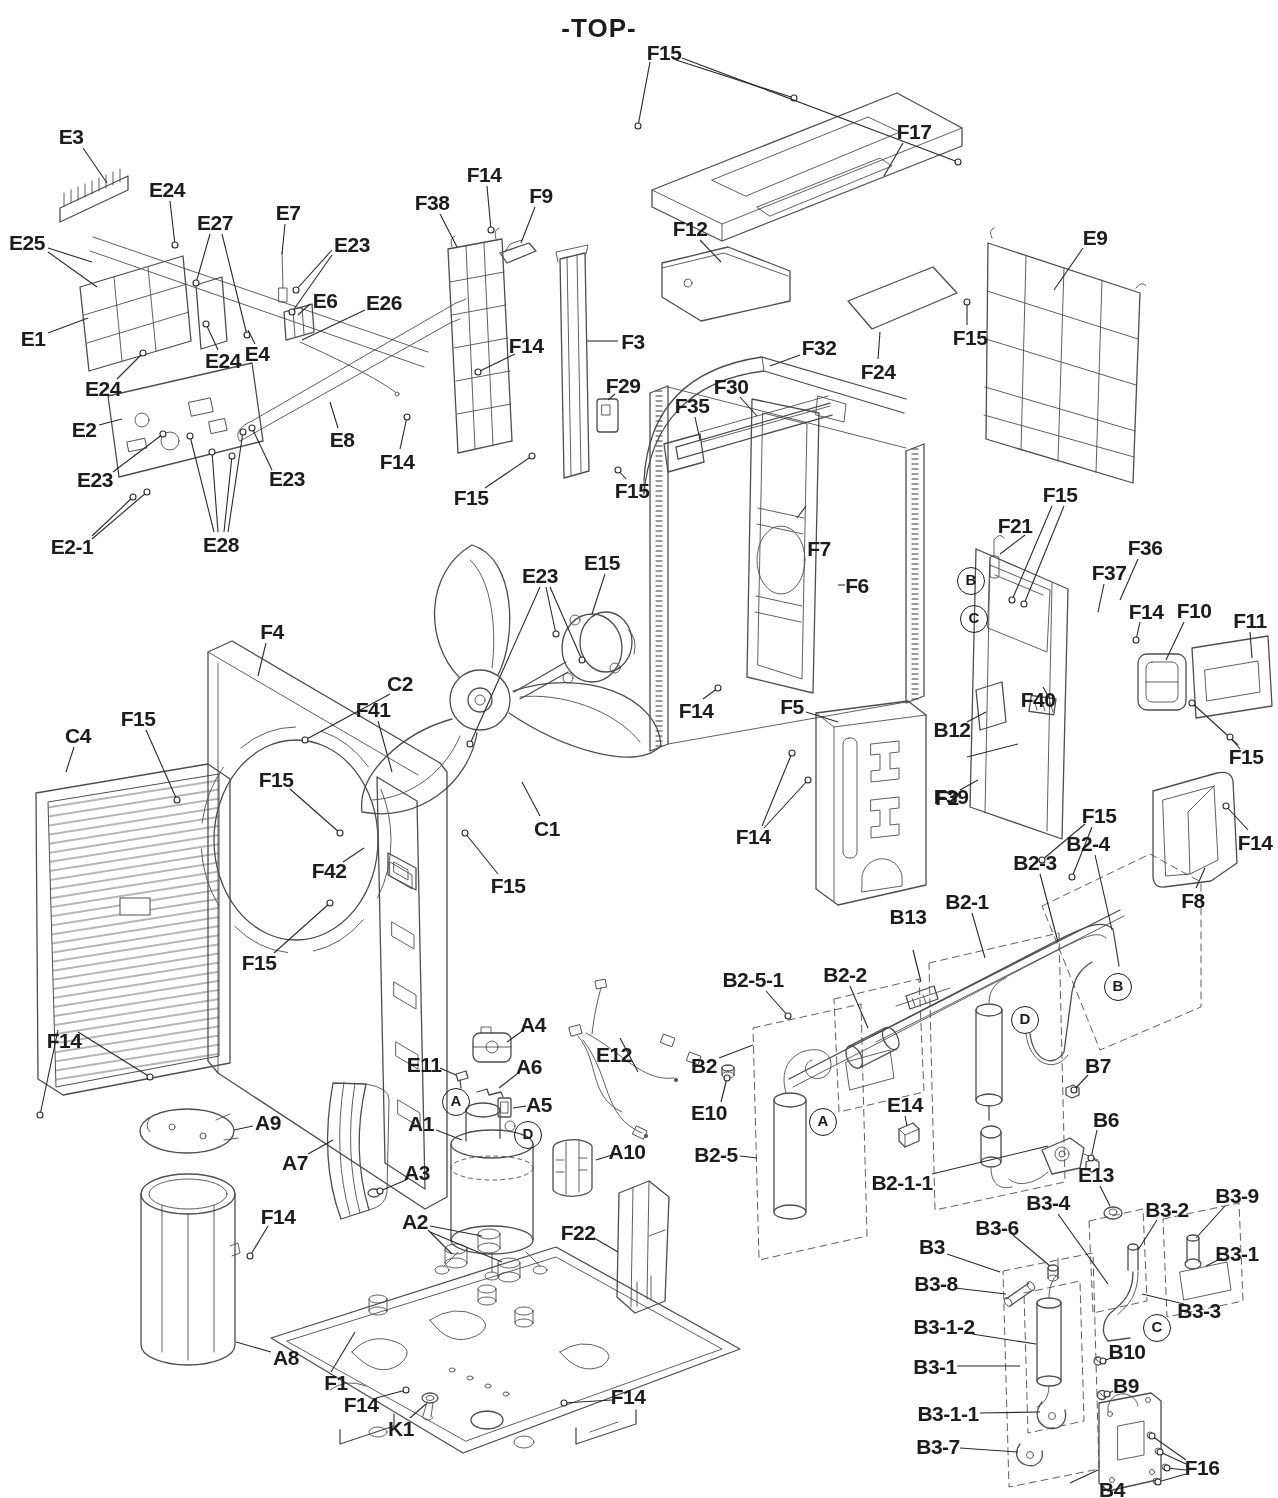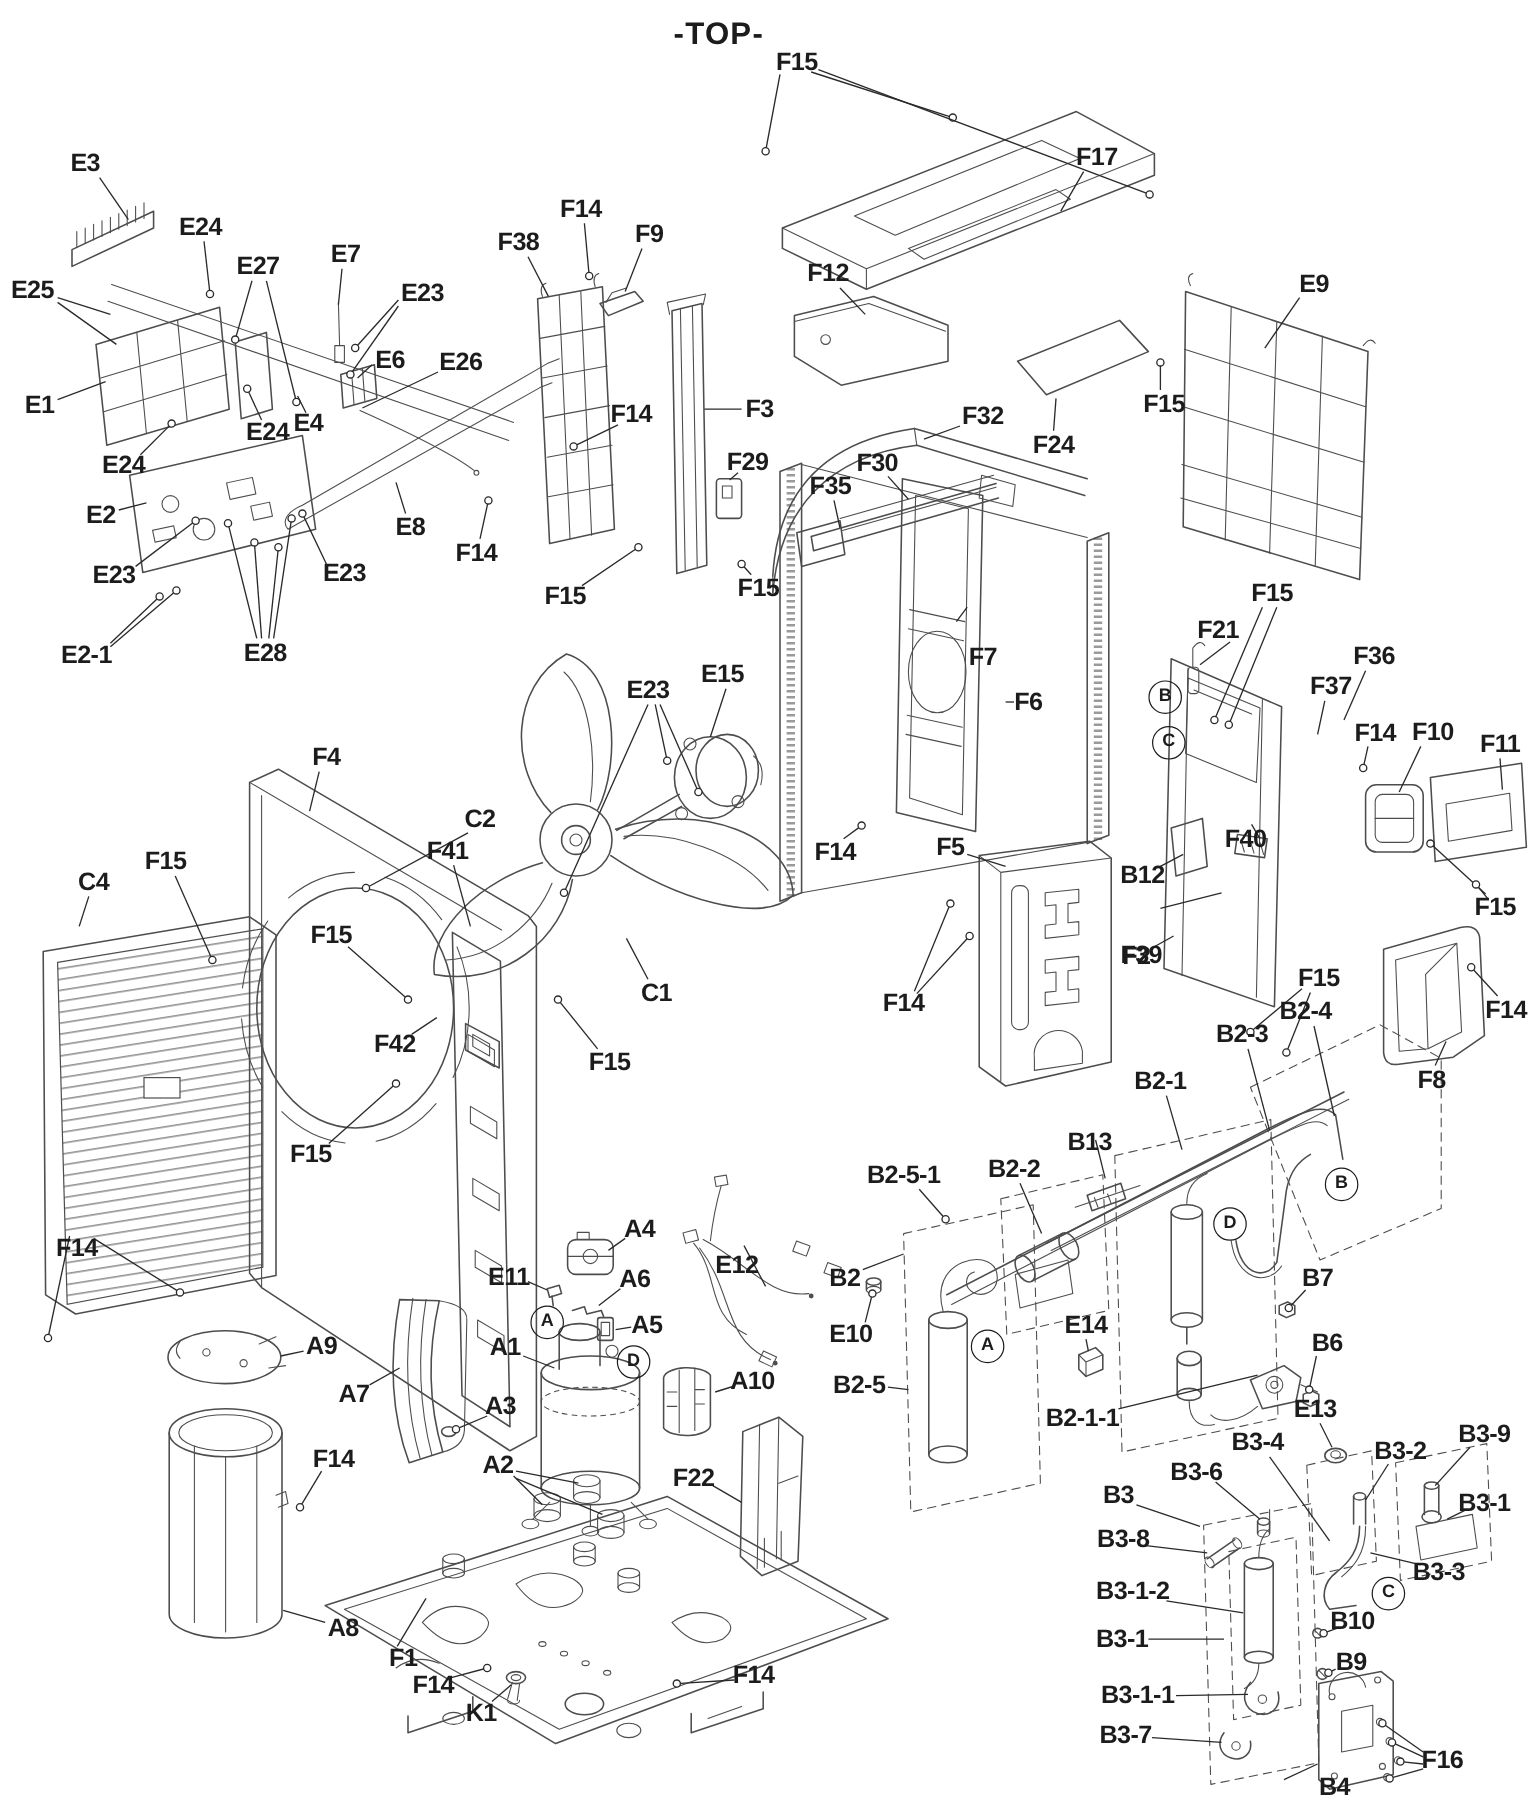--- a/index.html
+++ b/index.html
@@ -615,21 +615,21 @@
       <span class="plabel" style="left: 421px; top: 1123px;">A1</span>
       <span class="plabel" style="left: 627px; top: 1151px;">A10</span>
       <span class="plabel" style="left: 417px; top: 1172px;">A3</span>
       <span class="plabel" style="left: 415px; top: 1221px;">A2</span>
       <span class="plabel" style="left: 578px; top: 1232px;">F22</span>
       <span class="plabel" style="left: 704px; top: 1065px;">B2</span>
       <span class="plabel" style="left: 709px; top: 1112px;">E10</span>
       <span class="plabel" style="left: 716px; top: 1154px;">B2-5</span>
       <span class="plabel" style="left: 753px; top: 979px;">B2-5-1</span>
       <span class="plabel" style="left: 845px; top: 974px;">B2-2</span>
-      <span class="plabel" style="left: 908px; top: 952px;">B13</span>
+      <span class="plabel" style="left: 908px; top: 916px;">B13</span>
       <span class="plabel" style="left: 967px; top: 901px;">B2-1</span>
       <span class="plabel" style="left: 905px; top: 1104px;">E14</span>
       <span class="plabel" style="left: 902px; top: 1182px;">B2-1-1</span>
       <span class="plabel" style="left: 1098px; top: 1065px;">B7</span>
       <span class="plabel" style="left: 1106px; top: 1119px;">B6</span>
       <span class="plabel" style="left: 1096px; top: 1174px;">E13</span>
       <span class="plabel" style="left: 1048px; top: 1202px;">B3-4</span>
       <span class="plabel" style="left: 1167px; top: 1209px;">B3-2</span>
       <span class="plabel" style="left: 1237px; top: 1195px;">B3-9</span>
       <span class="plabel" style="left: 997px; top: 1227px;">B3-6</span>

